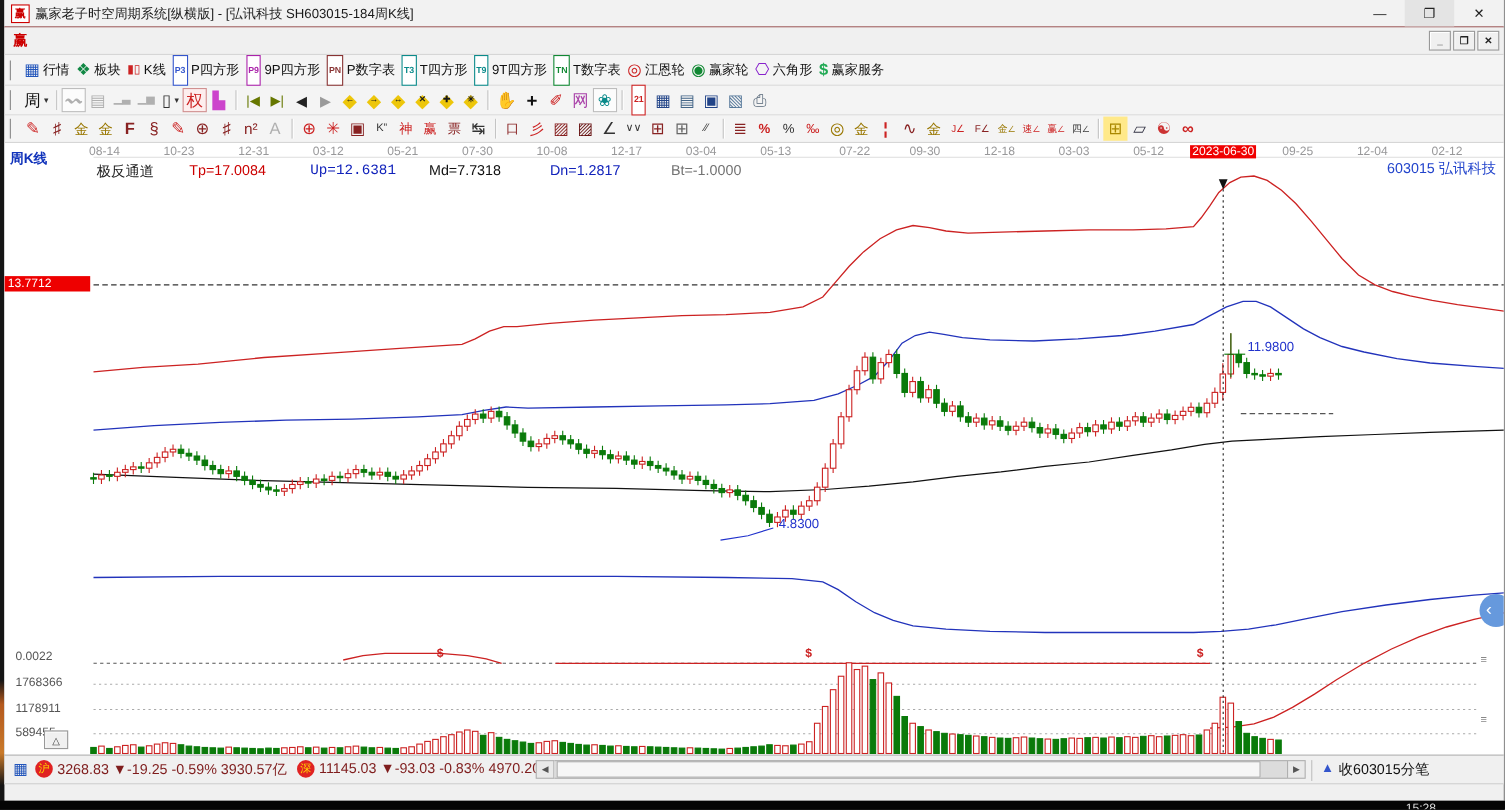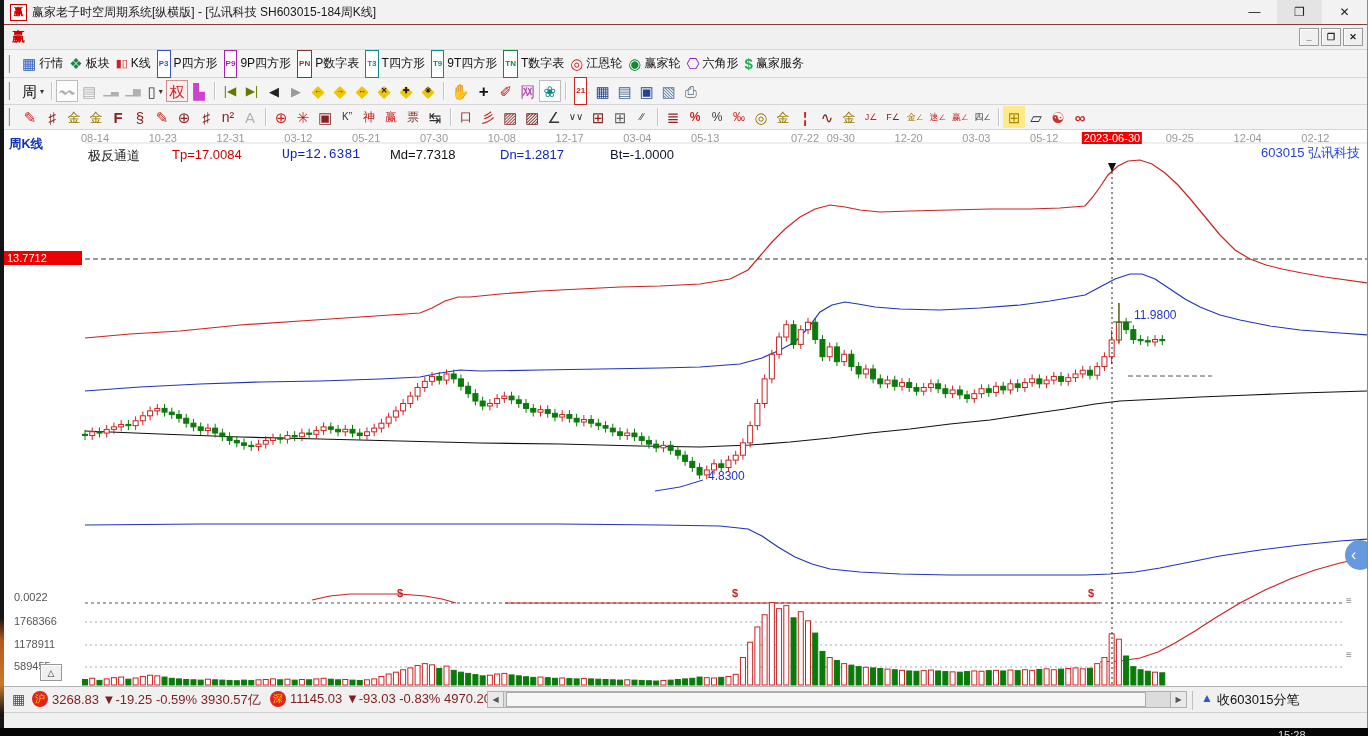--- a/index.html
+++ b/index.html
@@ -55,21 +55,21 @@
   .date-axis span{position:absolute;top:2px;transform:translateX(-50%);font-size:11px;
     color:#98989a;white-space:nowrap;}
   .date-axis span.hl{background:#f00000;color:#fff;padding:0 2px;z-index:3;}
   .klabel{position:absolute;left:5px;top:6px;font-size:12.5px;font-weight:bold;color:#1133bb;}
   .ind-row span{position:absolute;top:17px;font-size:13px;white-space:nowrap;}
   .ind-name{left:84px;color:#222;}
   .ind-tp{left:168px;color:#cc0000;}
   .ind-up{left:278px;color:#1122bb;font-family:Liberation Mono, monospace;}
   .ind-md{left:386px;color:#111;}
   .ind-dn{left:496px;color:#1122bb;}
-  .ind-bt{left:606px;color:#0f172a;}
+  .ind-bt{left:606px;color:#737373;}
   .stock-label{position:absolute;right:7px;top:14px;font-size:13px;color:#2244cc;}
   .price-badge{position:absolute;left:0;top:121px;width:78px;height:14px;background:#ee0000;
     color:#fff;font-size:11px;line-height:14px;padding-left:3px;box-sizing:border-box;}
   .axis-lab{position:absolute;left:10px;width:66px;text-align:left;font-size:11px;color:#555;}
   .ann{position:absolute;font-size:12px;color:#2233cc;white-space:nowrap;}
   .tri-btn{position:absolute;left:36px;top:534px;width:22px;height:17px;background:#f0f0f0;
     border:1px solid #999;box-shadow:inset 1px 1px 0 #fff;font-size:9px;color:#333;
     display:flex;align-items:center;justify-content:center;padding:0;}
   .grip{position:absolute;left:1342px;font-size:10px;color:#888;line-height:1;}
   .collapse-fab{position:absolute;left:1341px;top:410px;width:30px;height:30px;border-radius:50%;
@@ -914,23 +914,23 @@
           <span style="left: 91px;">08-14</span>
           <span style="left: 158.8px;">10-23</span>
           <span style="left: 226.6px;">12-31</span>
           <span style="left: 294.4px;">03-12</span>
           <span style="left: 362.2px;">05-21</span>
           <span style="left: 430px;">07-30</span>
           <span style="left: 497.8px;">10-08</span>
           <span style="left: 565.6px;">12-17</span>
           <span style="left: 633.4px;">03-04</span>
           <span style="left: 701.2px;">05-13</span>
-          <span style="left: 801px; text-align: center;">07-22</span>
+          <span style="left: 773px; text-align: center;">07-22</span>
           <span style="left: 836.8px;">09-30</span>
-          <span style="left: 904.6px;">12-20</span>
+          <span style="left: 904.6px;">12-18</span>
           <span style="left: 972.4px;">03-03</span>
           <span style="left: 1040.2px;">05-12</span>
           <span class="hl" style="left: 1108px;">2023-06-30</span>
           <span style="left: 1175.8px;">09-25</span>
           <span style="left: 1243.6px;">12-04</span>
           <span style="left: 1311.4px;">02-12</span>
         </div>
       <span class="klabel">周K线</span>
       <div class="ind-row">
         <span class="ind-name">极反通道</span>

